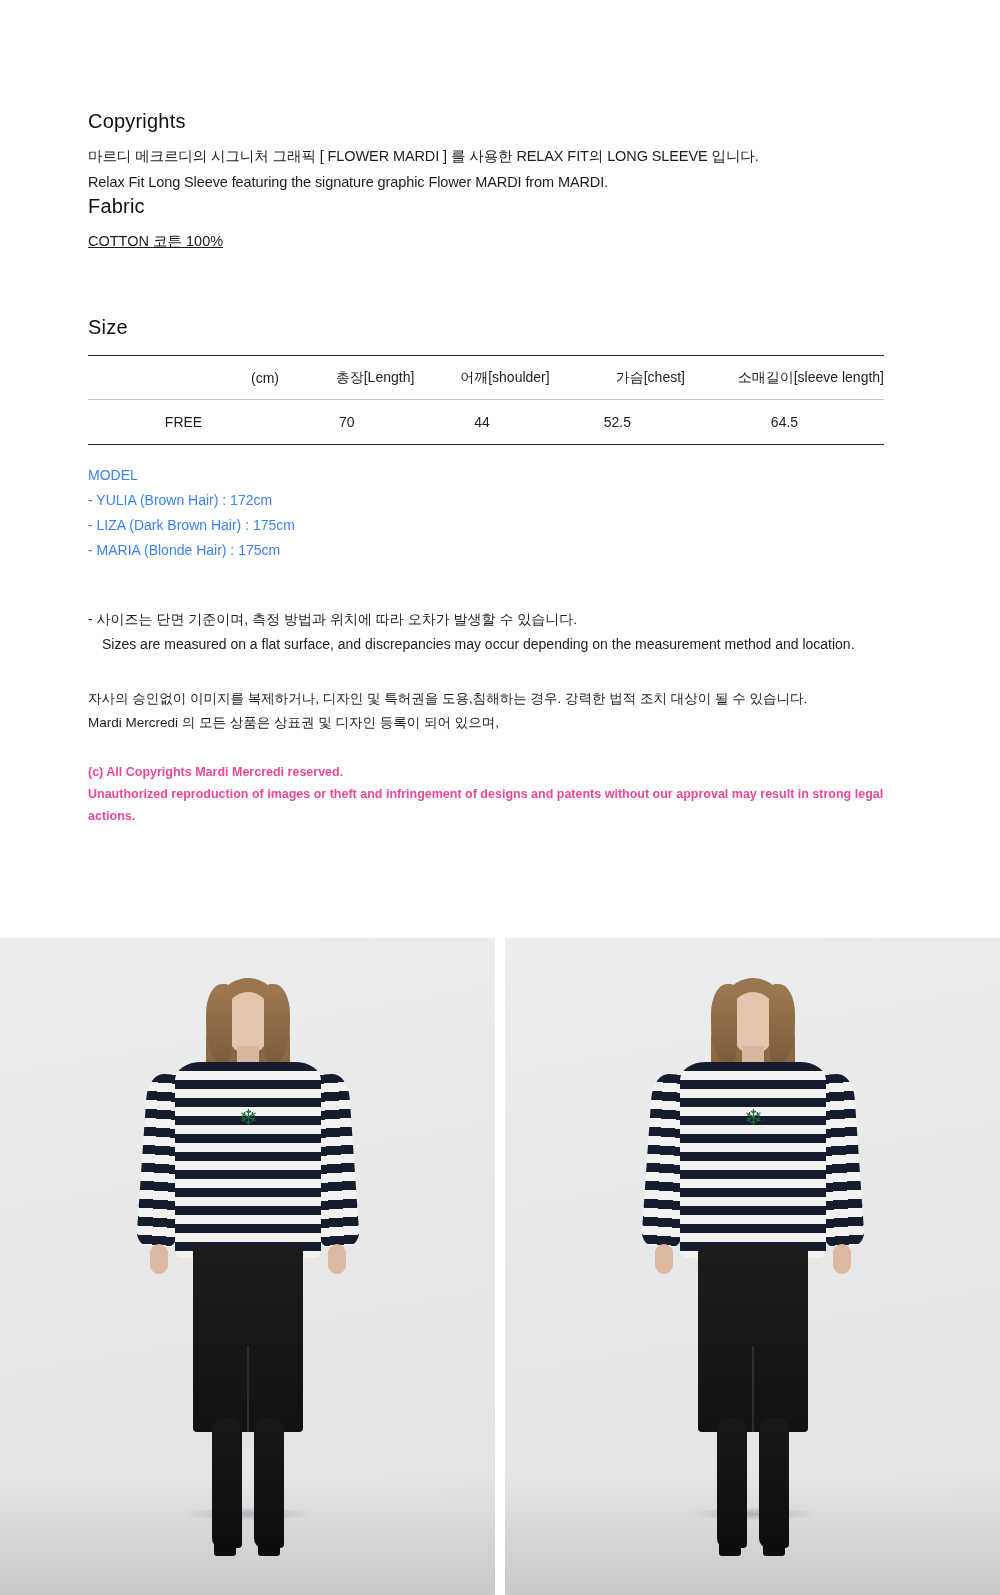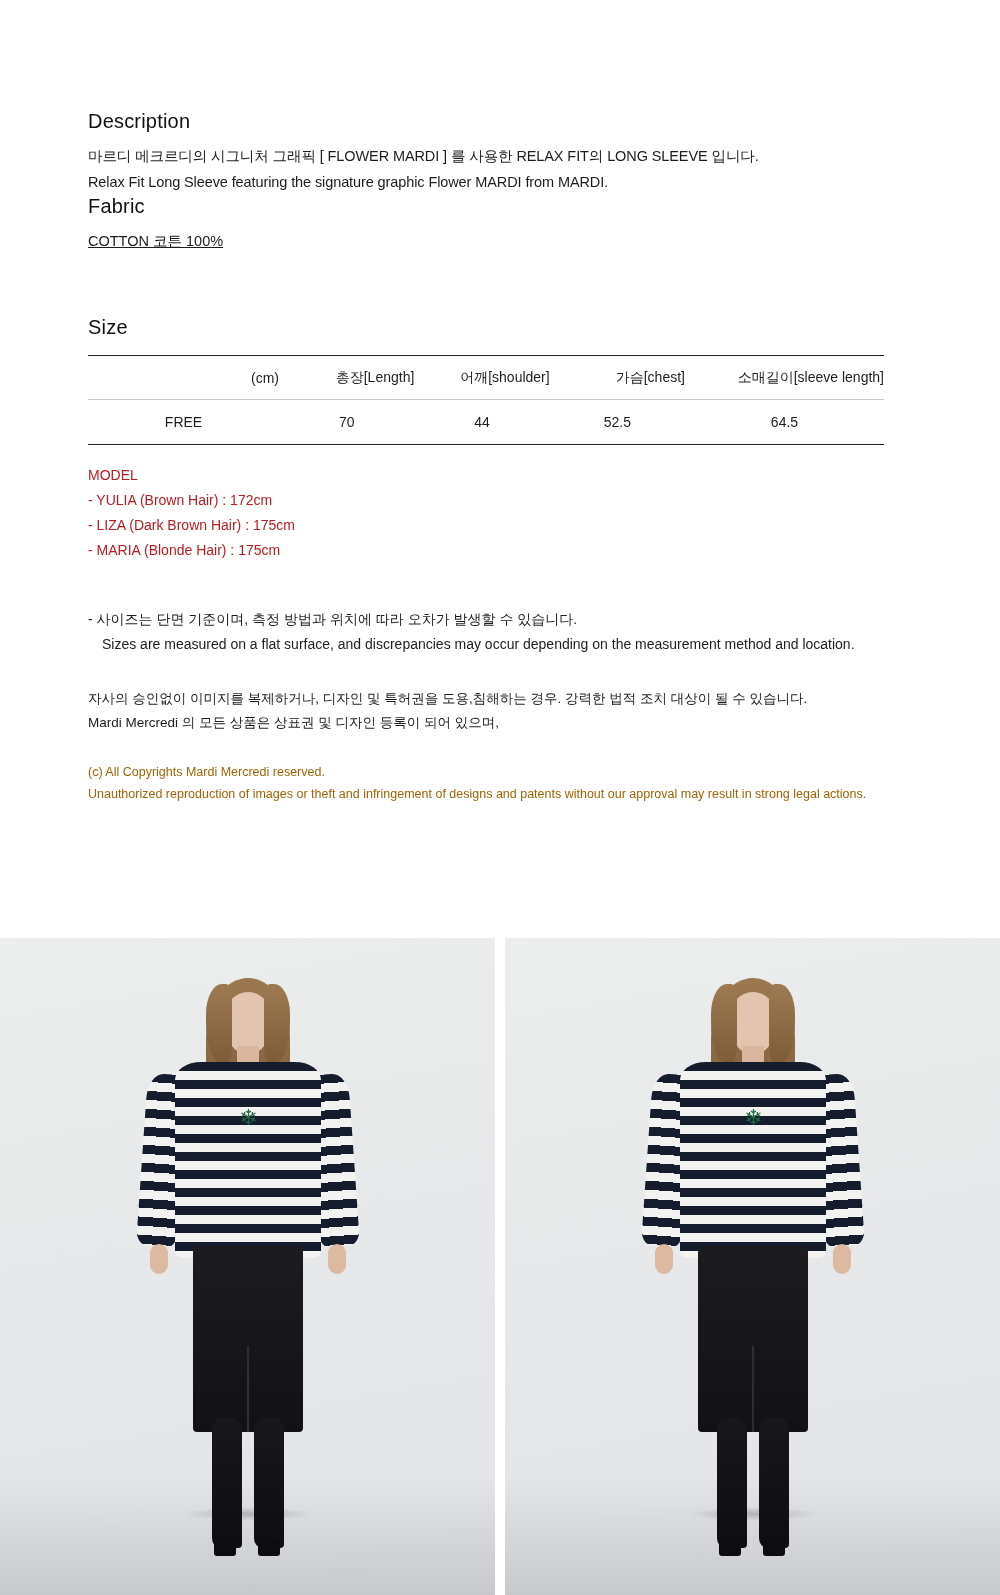--- a/index.html
+++ b/index.html
@@ -86,21 +86,21 @@
   table.size-table col.c2 { width: 17%; }
   table.size-table col.c3 { width: 17%; }
   table.size-table col.c4 { width: 25%; }
 
   .model-block {
     margin-top: 18px;
   }
   .model-line {
     font-size: 14px;
     line-height: 25px;
-    color: #b91c1c;
+    color: #3b82f6;
     margin: 0;
   }
 
   .notes-block { margin-top: 44px; }
   .note-line {
     font-size: 14px;
     line-height: 25px;
     color: #1d1d1d;
     margin: 0;
   }
@@ -111,22 +111,23 @@
     font-size: 13.5px;
     line-height: 24px;
     color: #1d1d1d;
     margin: 0;
   }
 
   .copyright-block { margin-top: 26px; }
   .copyright-line {
     font-size: 12.5px;
     line-height: 22px;
-    color: #a16207;
-    margin: 0;
+    color: #ec4899;
+    margin: 0;
+    font-weight: bold;
   }
 
   
   .photos {
     position: absolute;
     left: 0;
     top: 938px;
     width: 1000px;
     height: 657px;
     display: flex;
@@ -318,21 +319,21 @@
   }
 </style>
 </head>
 <body>
 
 <div class="page">
 
   <div class="content">
 
     <section class="block-description">
-      <h2 class="section-title">Description</h2>
+      <h2 class="section-title">Copyrights</h2>
       <p class="desc-line">마르디 메크르디의 시그니처 그래픽 [ FLOWER MARDI ] 를 사용한 RELAX FIT의 LONG SLEEVE 입니다.</p>
       <p class="desc-line">Relax Fit Long Sleeve featuring the signature graphic Flower MARDI from MARDI.</p>
     </section>
 
     <section class="block-fabric">
       <h2 class="section-title">Fabric</h2>
       <p class="fabric-text">COTTON 코튼 100%</p>
     </section>
 
     <section class="block-size">

